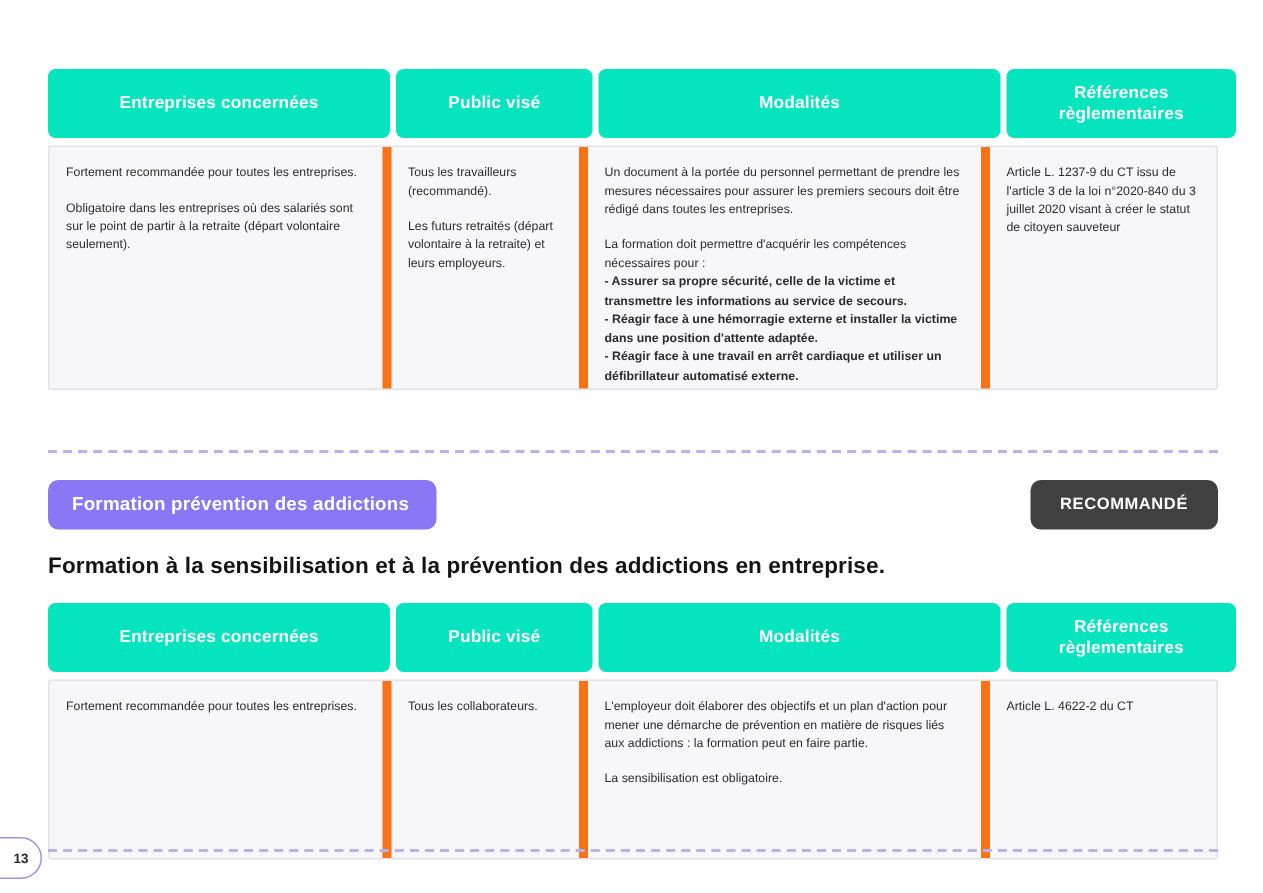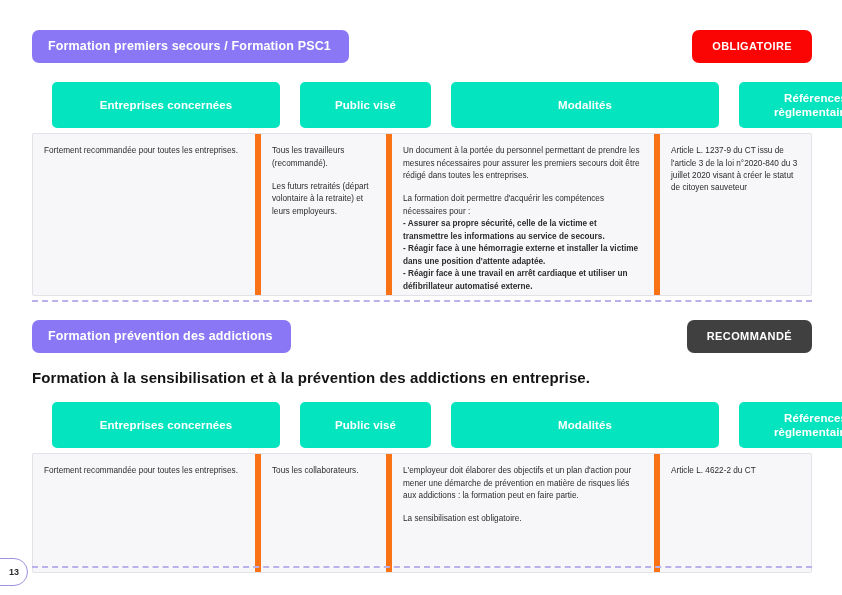--- a/index.html
+++ b/index.html
@@ -79,22 +79,21 @@
   }
 
   
   .ftable {
     margin: 16px 30px 0 32px;
     display: flex;
     flex-direction: column;
   }
   .ftable-head {
     display: flex;
-    gap: 20px;
-    margin-left: 20px;
+    gap: 4px;
   }
   .ftable-head .cell {
     background: #04e5bf;
     color: #ffffff;
     font-size: 11.5px;
     font-weight: bold;
     letter-spacing: 0.1px;
     border-radius: 5px;
     padding: 9px 6px;
     text-align: center;
@@ -169,24 +168,20 @@
     color: #2b2b2b;
   }
 </style>
 </head>
 <body>
 
 <div class="page">
 
   <div class="section section-1">
 
-    <div class="section-head">
-      <span class="title-pill">Formation premiers secours / Formation PSC1</span>
-      <span class="badge badge-obligatoire">OBLIGATOIRE</span>
-    </div>
 
     <div class="ftable">
 
       <div class="ftable-head">
         <div class="cell col-1">
           <span>Entreprises concernées</span>
         </div>
         <div class="cell col-2">
           <span>Public visé</span>
         </div>
@@ -197,20 +192,21 @@
           <span>
             <span>Références</span><br>
             <span>règlementaires</span>
           </span>
         </div>
       </div>
 
       <div class="ftable-body body-h1">
         <div class="cell col-1">
           <p class="para">Fortement recommandée pour toutes les entreprises.</p>
+          <p class="para">Obligatoire dans les entreprises où des salariés sont sur le point de partir à la retraite (départ volontaire seulement).</p>
         </div>
         <div class="cell col-2">
           <p class="para">Tous les travailleurs (recommandé).</p>
           <p class="para">Les futurs retraités (départ volontaire à la retraite) et leurs employeurs.</p>
         </div>
         <div class="cell col-3">
           <p class="para">Un document à la portée du personnel permettant de prendre les mesures nécessaires pour assurer les premiers secours doit être rédigé dans toutes les entreprises.</p>
           <p class="para tight">La formation doit permettre d'acquérir les compétences nécessaires pour :</p>
           <div class="bullets">
             <p class="bline">- Assurer sa propre sécurité, celle de la victime et transmettre les informations au service de secours.</p>

